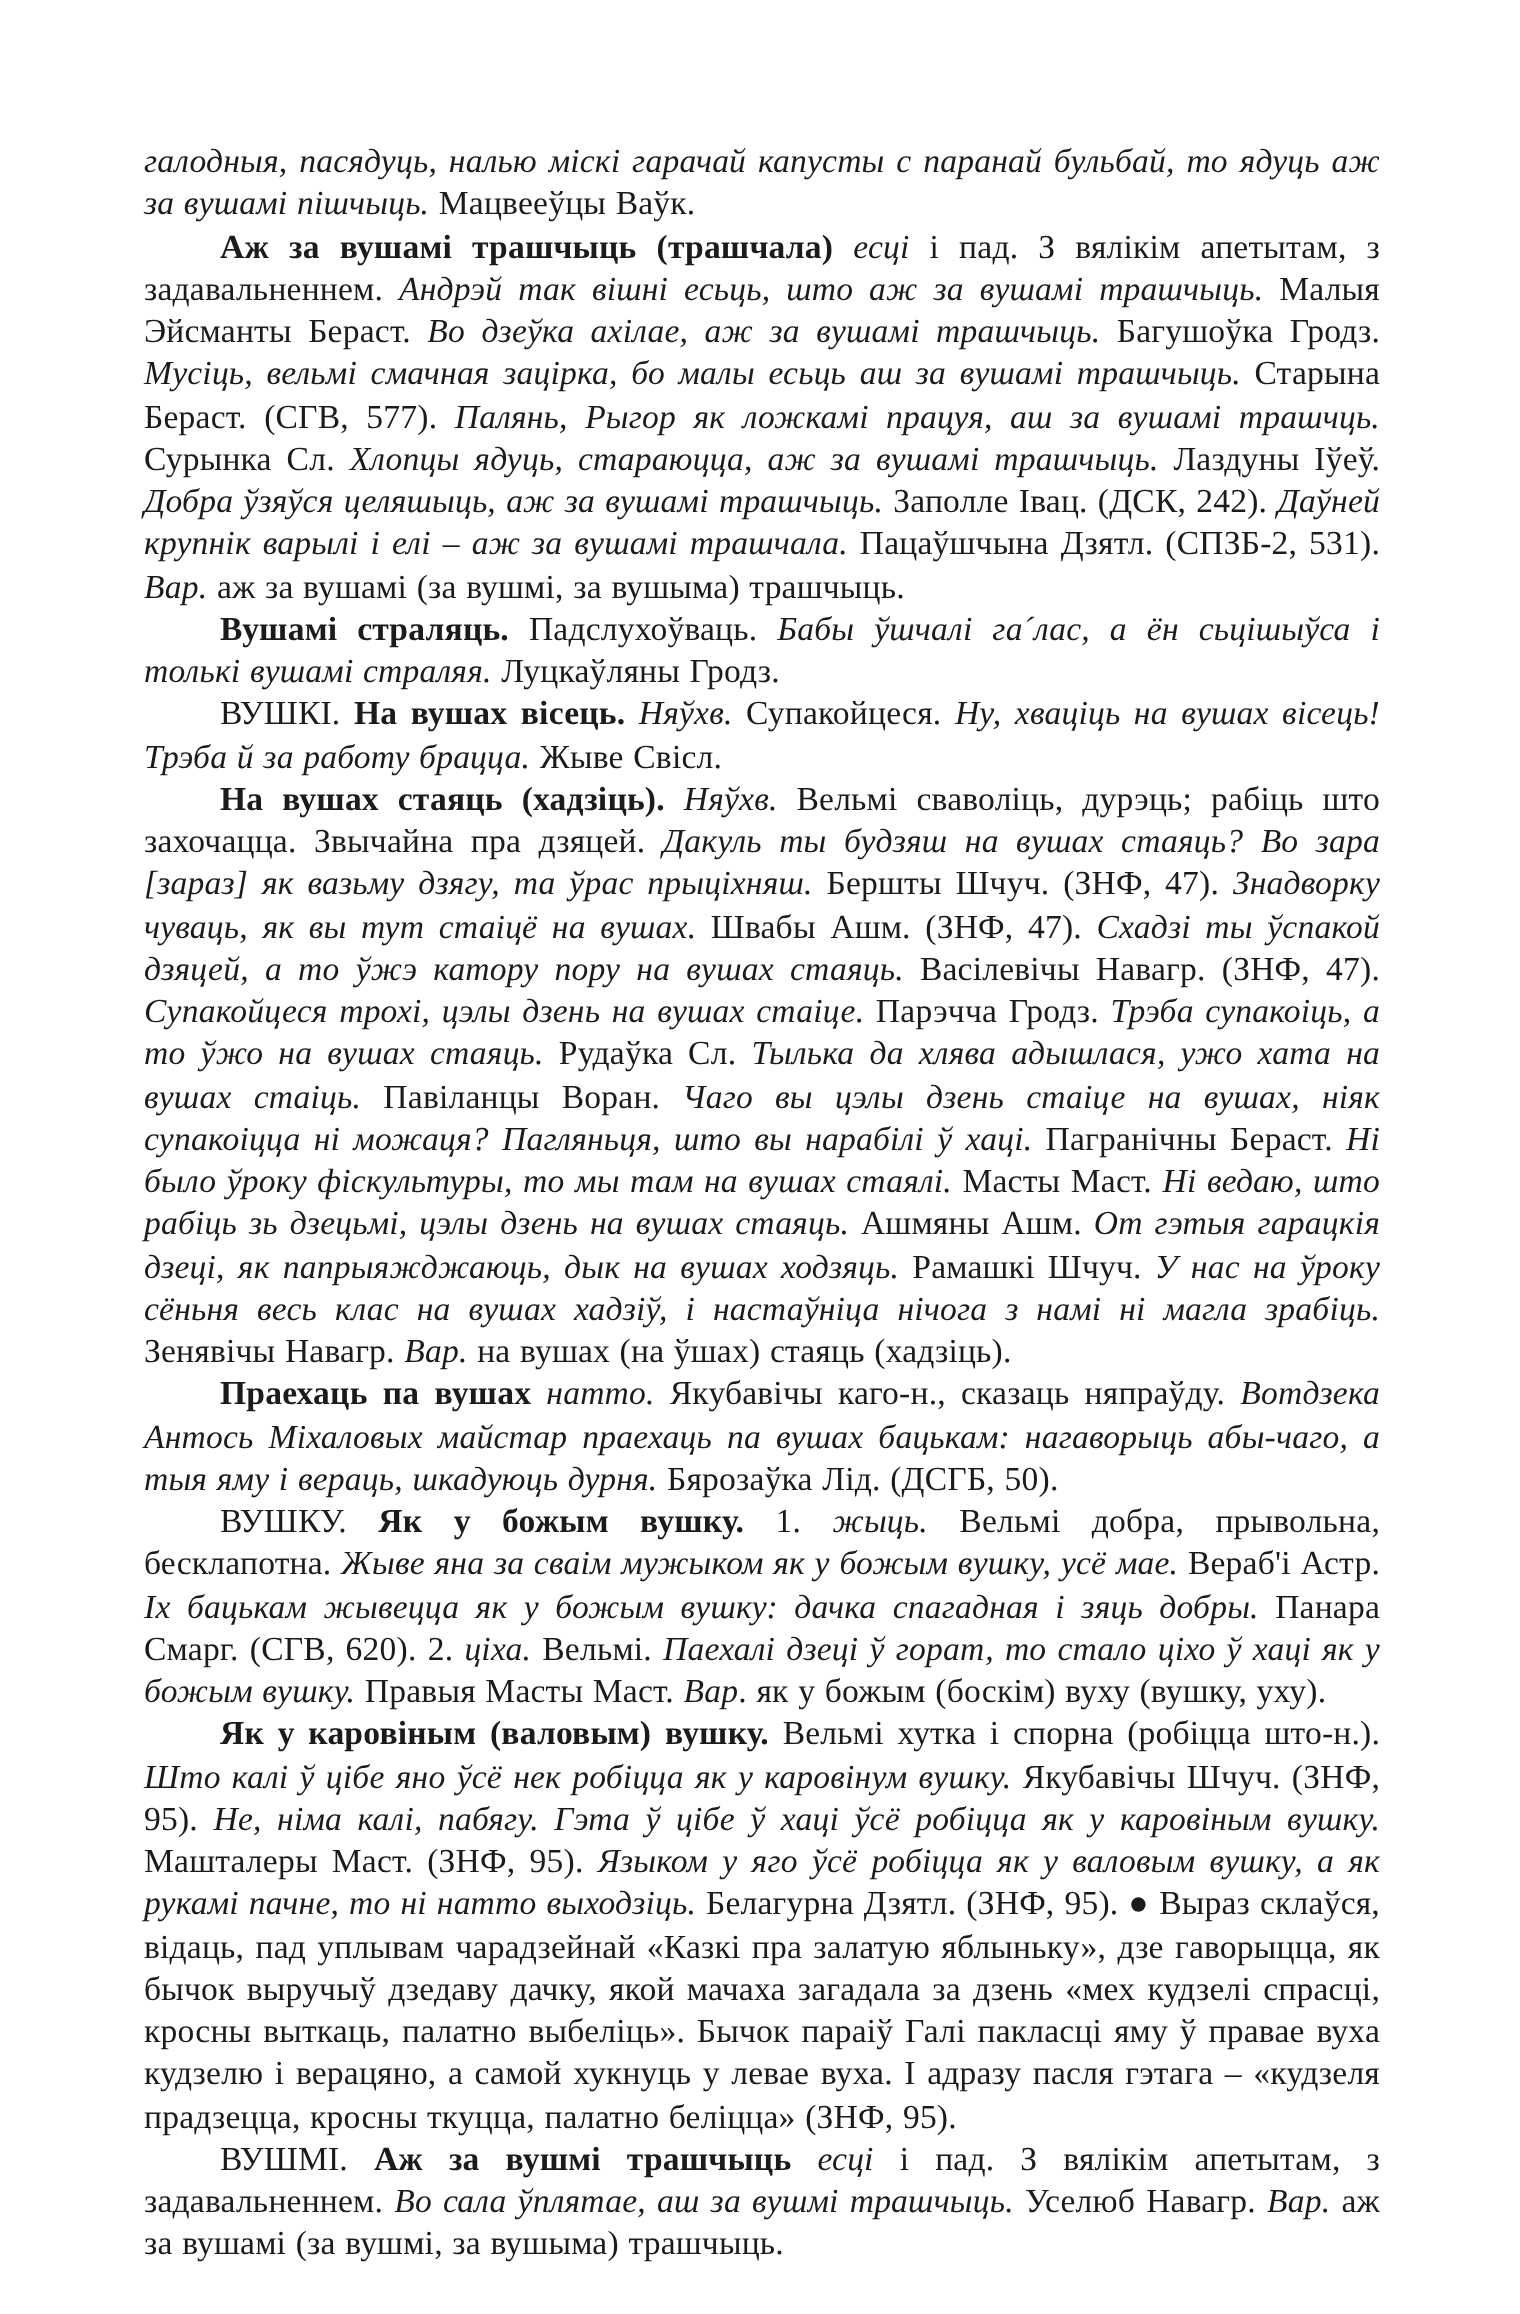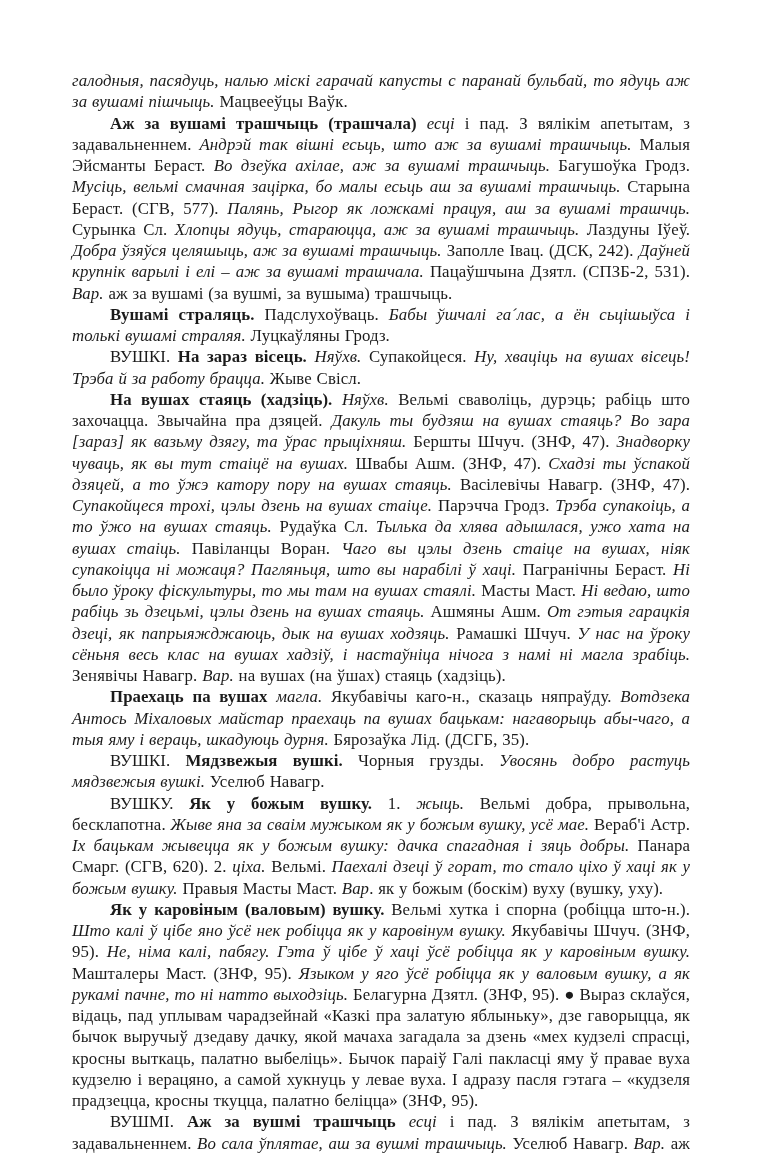--- a/index.html
+++ b/index.html
@@ -38,22 +38,21 @@
   .run-bi { font-style: italic; font-weight: normal; }
 </style>
 </head>
 <body>
 
 <div class="page">
   <div class="page-text">
       <p class="para"><span class="run-i">галодныя, пасядуць, налью міскі гарачай капусты с паранай бульбай, то ядуць аж за вушамі пішчыць. </span><span class="run-r">Мацвееўцы Ваўк.</span></p>
       <p class="para indent"><span class="run-b">Аж за вушамі трашчыць (трашчала) </span><span class="run-i">есці </span><span class="run-r">і пад. З вялікім апетытам, з задавальненнем. </span><span class="run-i">Андрэй так вішні есьць, што аж за вушамі трашчыць. </span><span class="run-r">Малыя Эйсманты Бераст. </span><span class="run-i">Во дзеўка ахілае, аж за вушамі трашчыць. </span><span class="run-r">Багушоўка Гродз. </span><span class="run-i">Мусіць, вельмі смачная зацірка, бо малы есьць аш за вушамі трашчыць. </span><span class="run-r">Старына Бераст. (СГВ, 577). </span><span class="run-i">Палянь, Рыгор як ложкамі працуя, аш за вушамі трашчць. </span><span class="run-r">Сурынка Сл. </span><span class="run-i">Хлопцы ядуць, стараюцца, аж за вушамі трашчыць. </span><span class="run-r">Лаздуны Іўеў. </span><span class="run-i">Добра ўзяўся целяшыць, аж за вушамі трашчыць. </span><span class="run-r">Заполле Івац. (ДСК, 242). </span><span class="run-i">Даўней крупнік варылі і елі – аж за вушамі трашчала. </span><span class="run-r">Пацаўшчына Дзятл. (СПЗБ-2, 531). </span><span class="run-bi">Вар. </span><span class="run-r">аж за вушамі (за вушмі, за вушыма) трашчыць.</span></p>
       <p class="para indent"><span class="run-b">Вушамі страляць. </span><span class="run-r">Падслухоўваць. </span><span class="run-i">Бабы ўшчалі га´лас, а ён сьцішыўса і толькі вушамі страляя. </span><span class="run-r">Луцкаўляны Гродз.</span></p>
-      <p class="para indent"><span class="run-r">ВУШКІ. </span><span class="run-b">На зараз вісець. </span><span class="run-i">Няўхв. </span><span class="run-r">Супакойцеся. </span><span class="run-i">Ну, хваціць на вушах вісець! Трэба й за работу брацца. </span><span class="run-r">Жыве Свісл.</span></p>
+      <p class="para indent"><span class="run-r">ВУШКІ. </span><span class="run-b">На вушах вісець. </span><span class="run-i">Няўхв. </span><span class="run-r">Супакойцеся. </span><span class="run-i">Ну, хваціць на вушах вісець! Трэба й за работу брацца. </span><span class="run-r">Жыве Свісл.</span></p>
       <p class="para indent"><span class="run-b">На вушах стаяць (хадзіць). </span><span class="run-i">Няўхв. </span><span class="run-r">Вельмі сваволіць, дурэць; рабіць што захочацца. Звычайна пра дзяцей. </span><span class="run-i">Дакуль ты будзяш на вушах стаяць? Во зара [зараз] як вазьму дзягу, та ўрас прыціхняш. </span><span class="run-r">Бершты Шчуч. (ЗНФ, 47). </span><span class="run-i">Знадворку чуваць, як вы тут стаіцё на вушах. </span><span class="run-r">Швабы Ашм. (ЗНФ, 47). </span><span class="run-i">Схадзі ты ўспакой дзяцей, а то ўжэ катору пору на вушах стаяць. </span><span class="run-r">Васілевічы Навагр. (ЗНФ, 47). </span><span class="run-i">Супакойцеся трохі, цэлы дзень на вушах стаіце. </span><span class="run-r">Парэчча Гродз. </span><span class="run-i">Трэба супакоіць, а то ўжо на вушах стаяць. </span><span class="run-r">Рудаўка Сл. </span><span class="run-i">Тылька да хлява адышлася, ужо хата на вушах стаіць. </span><span class="run-r">Павіланцы Воран. </span><span class="run-i">Чаго вы цэлы дзень стаіце на вушах, ніяк супакоіцца ні можаця? Пагляньця, што вы нарабілі ў хаці. </span><span class="run-r">Пагранічны Бераст. </span><span class="run-i">Ні было ўроку фіскультуры, то мы там на вушах стаялі. </span><span class="run-r">Масты Маст. </span><span class="run-i">Ні ведаю, што рабіць зь дзецьмі, цэлы дзень на вушах стаяць. </span><span class="run-r">Ашмяны Ашм. </span><span class="run-i">От гэтыя гарацкія дзеці, як папрыяжджаюць, дык на вушах ходзяць. </span><span class="run-r">Рамашкі Шчуч. </span><span class="run-i">У нас на ўроку сёньня весь клас на вушах хадзіў, і настаўніца нічога з намі ні магла зрабіць. </span><span class="run-r">Зенявічы Навагр. </span><span class="run-bi">Вар. </span><span class="run-r">на вушах (на ўшах) стаяць (хадзіць).</span></p>
-      <p class="para indent"><span class="run-b">Праехаць па вушах </span><span class="run-i">магла. </span><span class="run-r">Якубавічы каго-н., сказаць няпраўду. </span><span class="run-i">Вотдзека Антось Міхаловых майстар праехаць па вушах бацькам: нагаворыць абы-чаго, а тыя яму і вераць, шкадуюць дурня. </span><span class="run-r">Бярозаўка Лід. (ДСГБ, 35).</span></p>
-      <p class="para indent"><span class="run-r">ВУШКІ. </span><span class="run-b">Мядзвежыя вушкі. </span><span class="run-r">Чорныя грузды. </span><span class="run-i">Увосянь добро растуць мядзвежыя вушкі. </span><span class="run-r">Уселюб Навагр.</span></p>
+      <p class="para indent"><span class="run-b">Праехаць па вушах </span><span class="run-i">натто. </span><span class="run-r">Якубавічы каго-н., сказаць няпраўду. </span><span class="run-i">Вотдзека Антось Міхаловых майстар праехаць па вушах бацькам: нагаворыць абы-чаго, а тыя яму і вераць, шкадуюць дурня. </span><span class="run-r">Бярозаўка Лід. (ДСГБ, 50).</span></p>
       <p class="para indent"><span class="run-r">ВУШКУ. </span><span class="run-b">Як у божым вушку. </span><span class="run-r">1. </span><span class="run-i">жыць. </span><span class="run-r">Вельмі добра, прывольна, бесклапотна. </span><span class="run-i">Жыве яна за сваім мужыком як у божым вушку, усё мае. </span><span class="run-r">Вераб'і Астр. </span><span class="run-i">Іх бацькам жывецца як у божым вушку: дачка спагадная і зяць добры. </span><span class="run-r">Панара Смарг. (СГВ, 620). 2. </span><span class="run-i">ціха. </span><span class="run-r">Вельмі. </span><span class="run-i">Паехалі дзеці ў горат, то стало ціхо ў хаці як у божым вушку. </span><span class="run-r">Правыя Масты Маст. </span><span class="run-bi">Вар</span><span class="run-r">. як у божым (боскім) вуху (вушку, уху).</span></p>
       <p class="para indent"><span class="run-b">Як у каровіным (валовым) вушку. </span><span class="run-r">Вельмі хутка і спорна (робіцца што-н.). </span><span class="run-i">Што калі ў цібе яно ўсё нек робіцца як у каровінум вушку. </span><span class="run-r">Якубавічы Шчуч. (ЗНФ, 95). </span><span class="run-i">Не, німа калі, пабягу. Гэта ў цібе ў хаці ўсё робіцца як у каровіным вушку. </span><span class="run-r">Машталеры Маст. (ЗНФ, 95). </span><span class="run-i">Языком у яго ўсё робіцца як у валовым вушку, а як рукамі пачне, то ні натто выходзіць. </span><span class="run-r">Белагурна Дзятл. (ЗНФ, 95). ● Выраз склаўся, відаць, пад уплывам чарадзейнай «Казкі пра залатую яблыньку», дзе гаворыцца, як бычок выручыў дзедаву дачку, якой мачаха загадала за дзень «мех кудзелі спрасці, кросны выткаць, палатно выбеліць». Бычок параіў Галі пакласці яму ў правае вуха кудзелю і верацяно, а самой хукнуць у левае вуха. І адразу пасля гэтага – «кудзеля прадзецца, кросны ткуцца, палатно беліцца» (ЗНФ, 95).</span></p>
       <p class="para indent"><span class="run-r">ВУШМІ. </span><span class="run-b">Аж за вушмі трашчыць </span><span class="run-i">есці </span><span class="run-r">і пад. З вялікім апетытам, з задавальненнем. </span><span class="run-i">Во сала ўплятае, аш за вушмі трашчыць. </span><span class="run-r">Уселюб Навагр. </span><span class="run-bi">Вар. </span><span class="run-r">аж за вушамі (за вушмі, за вушыма) трашчыць.</span></p>
     </div>
 
 </div>
 
 </body></html>

